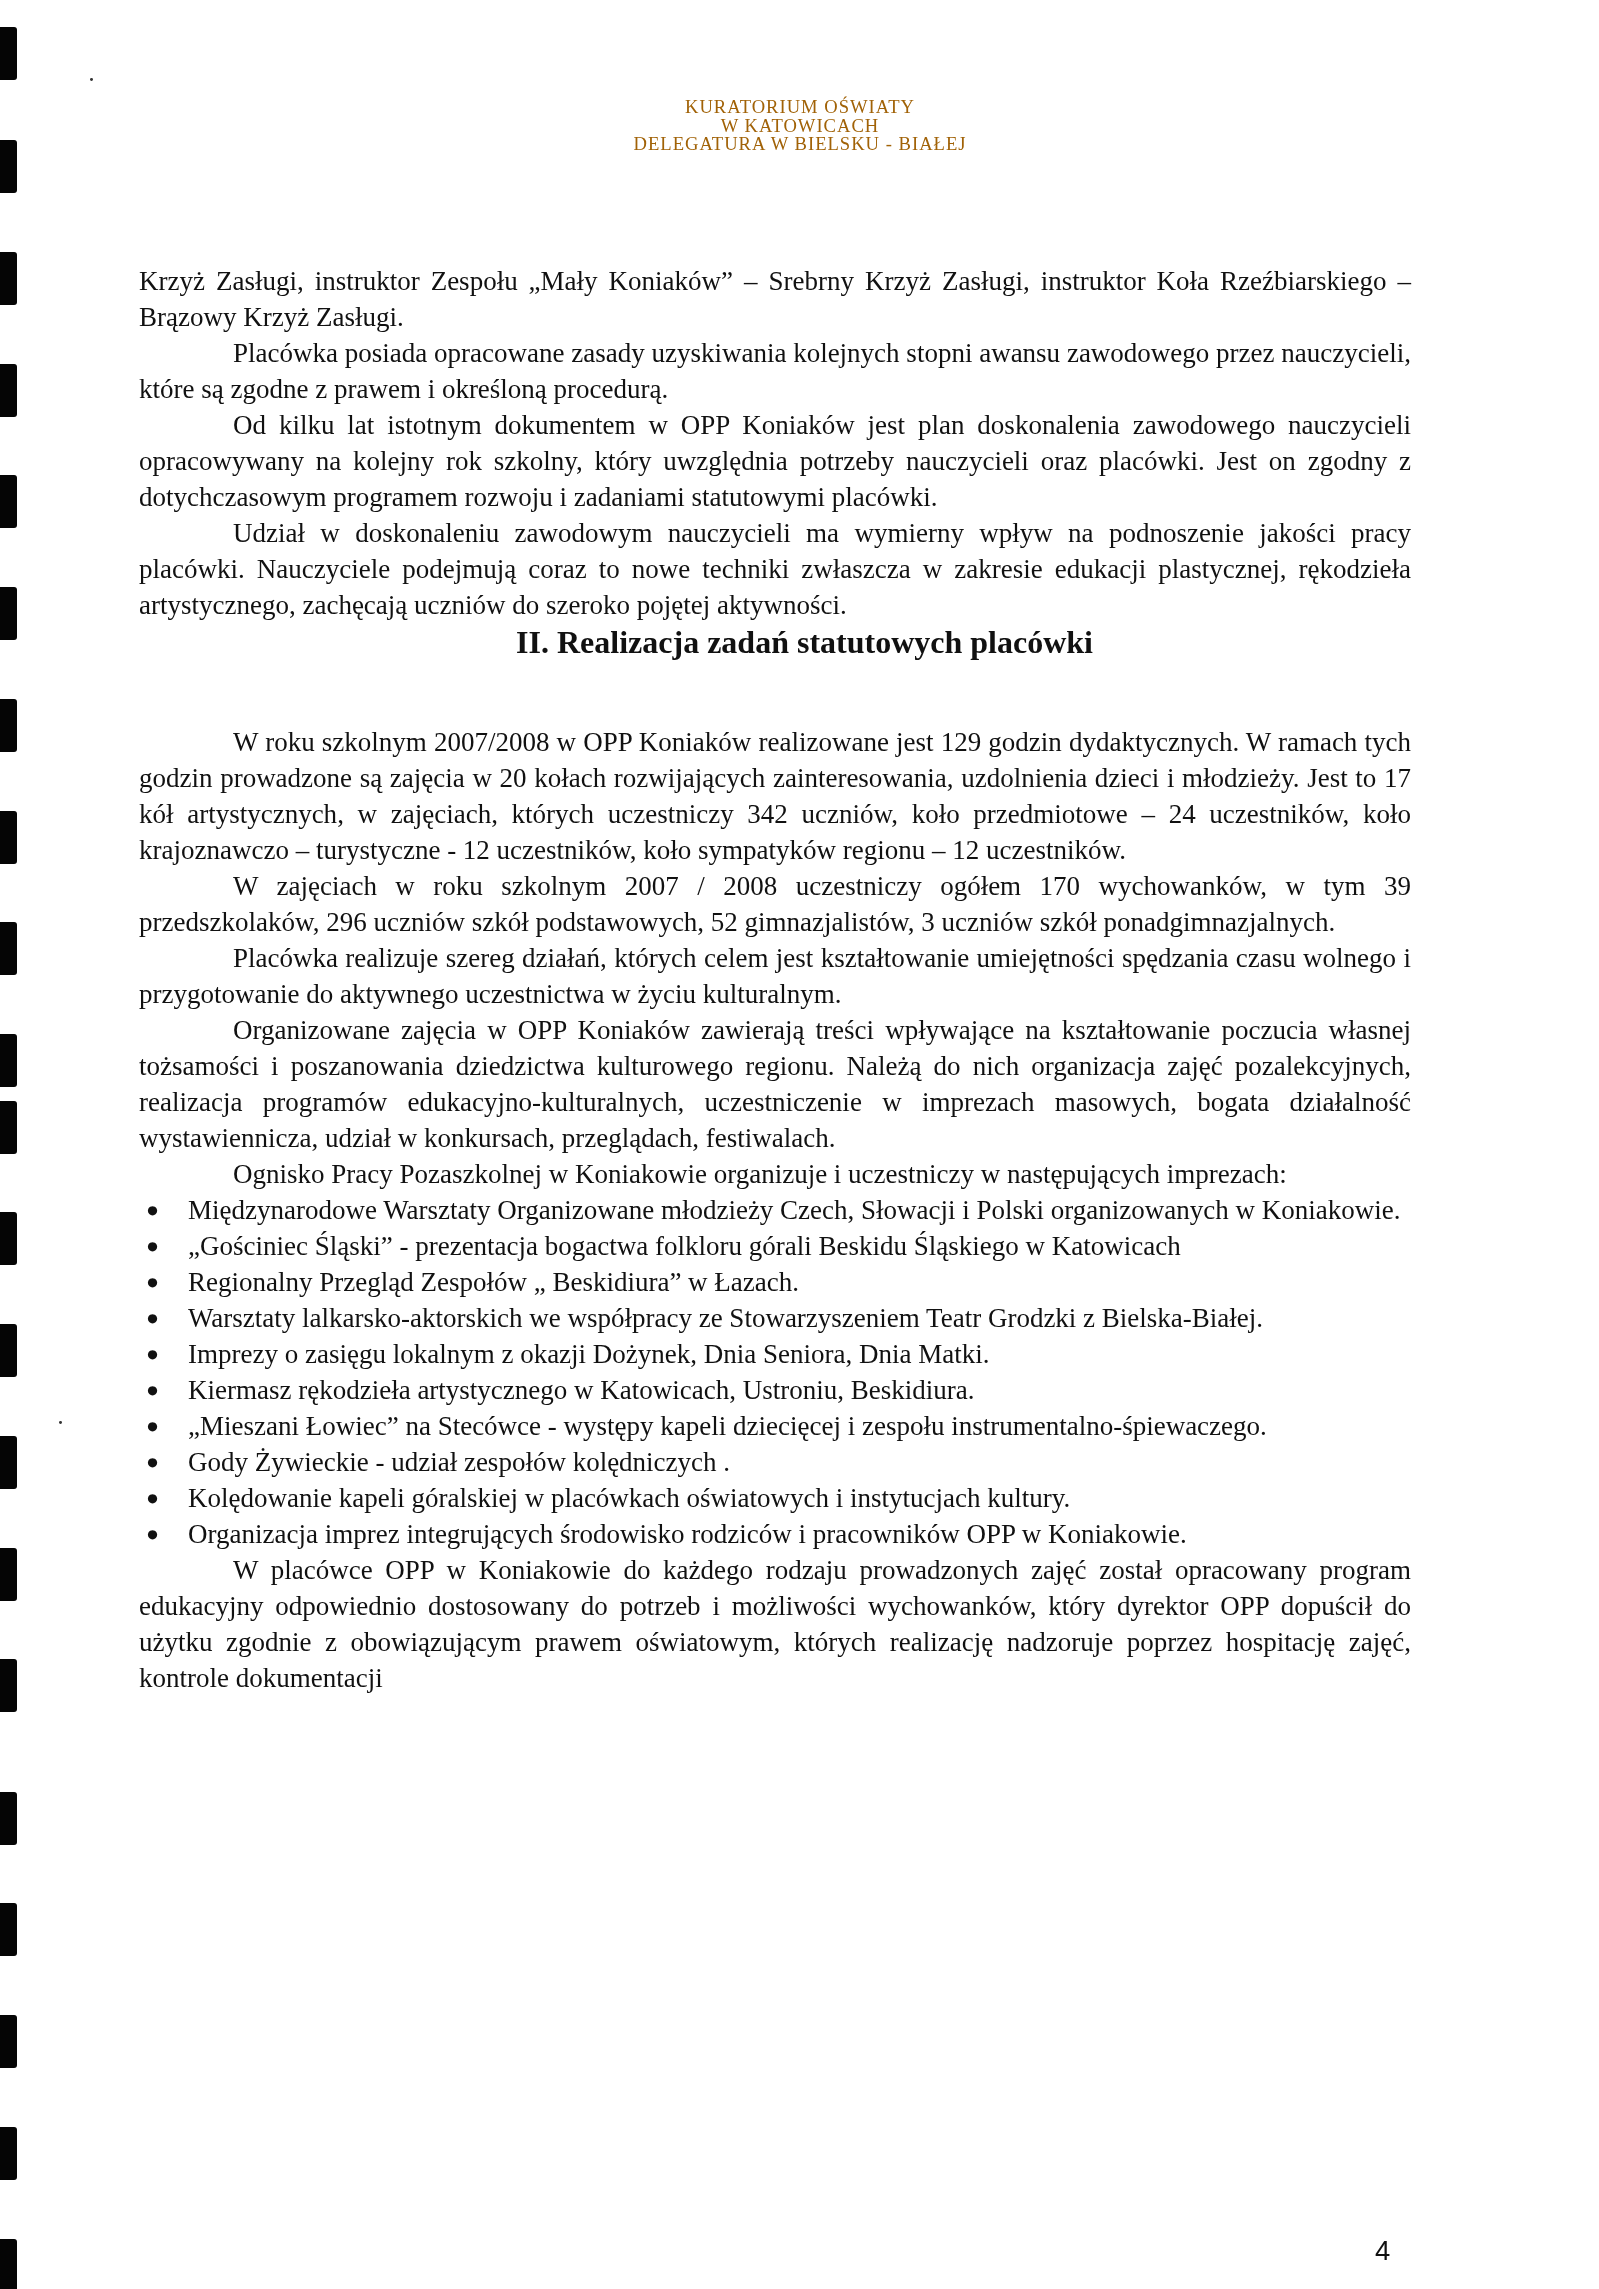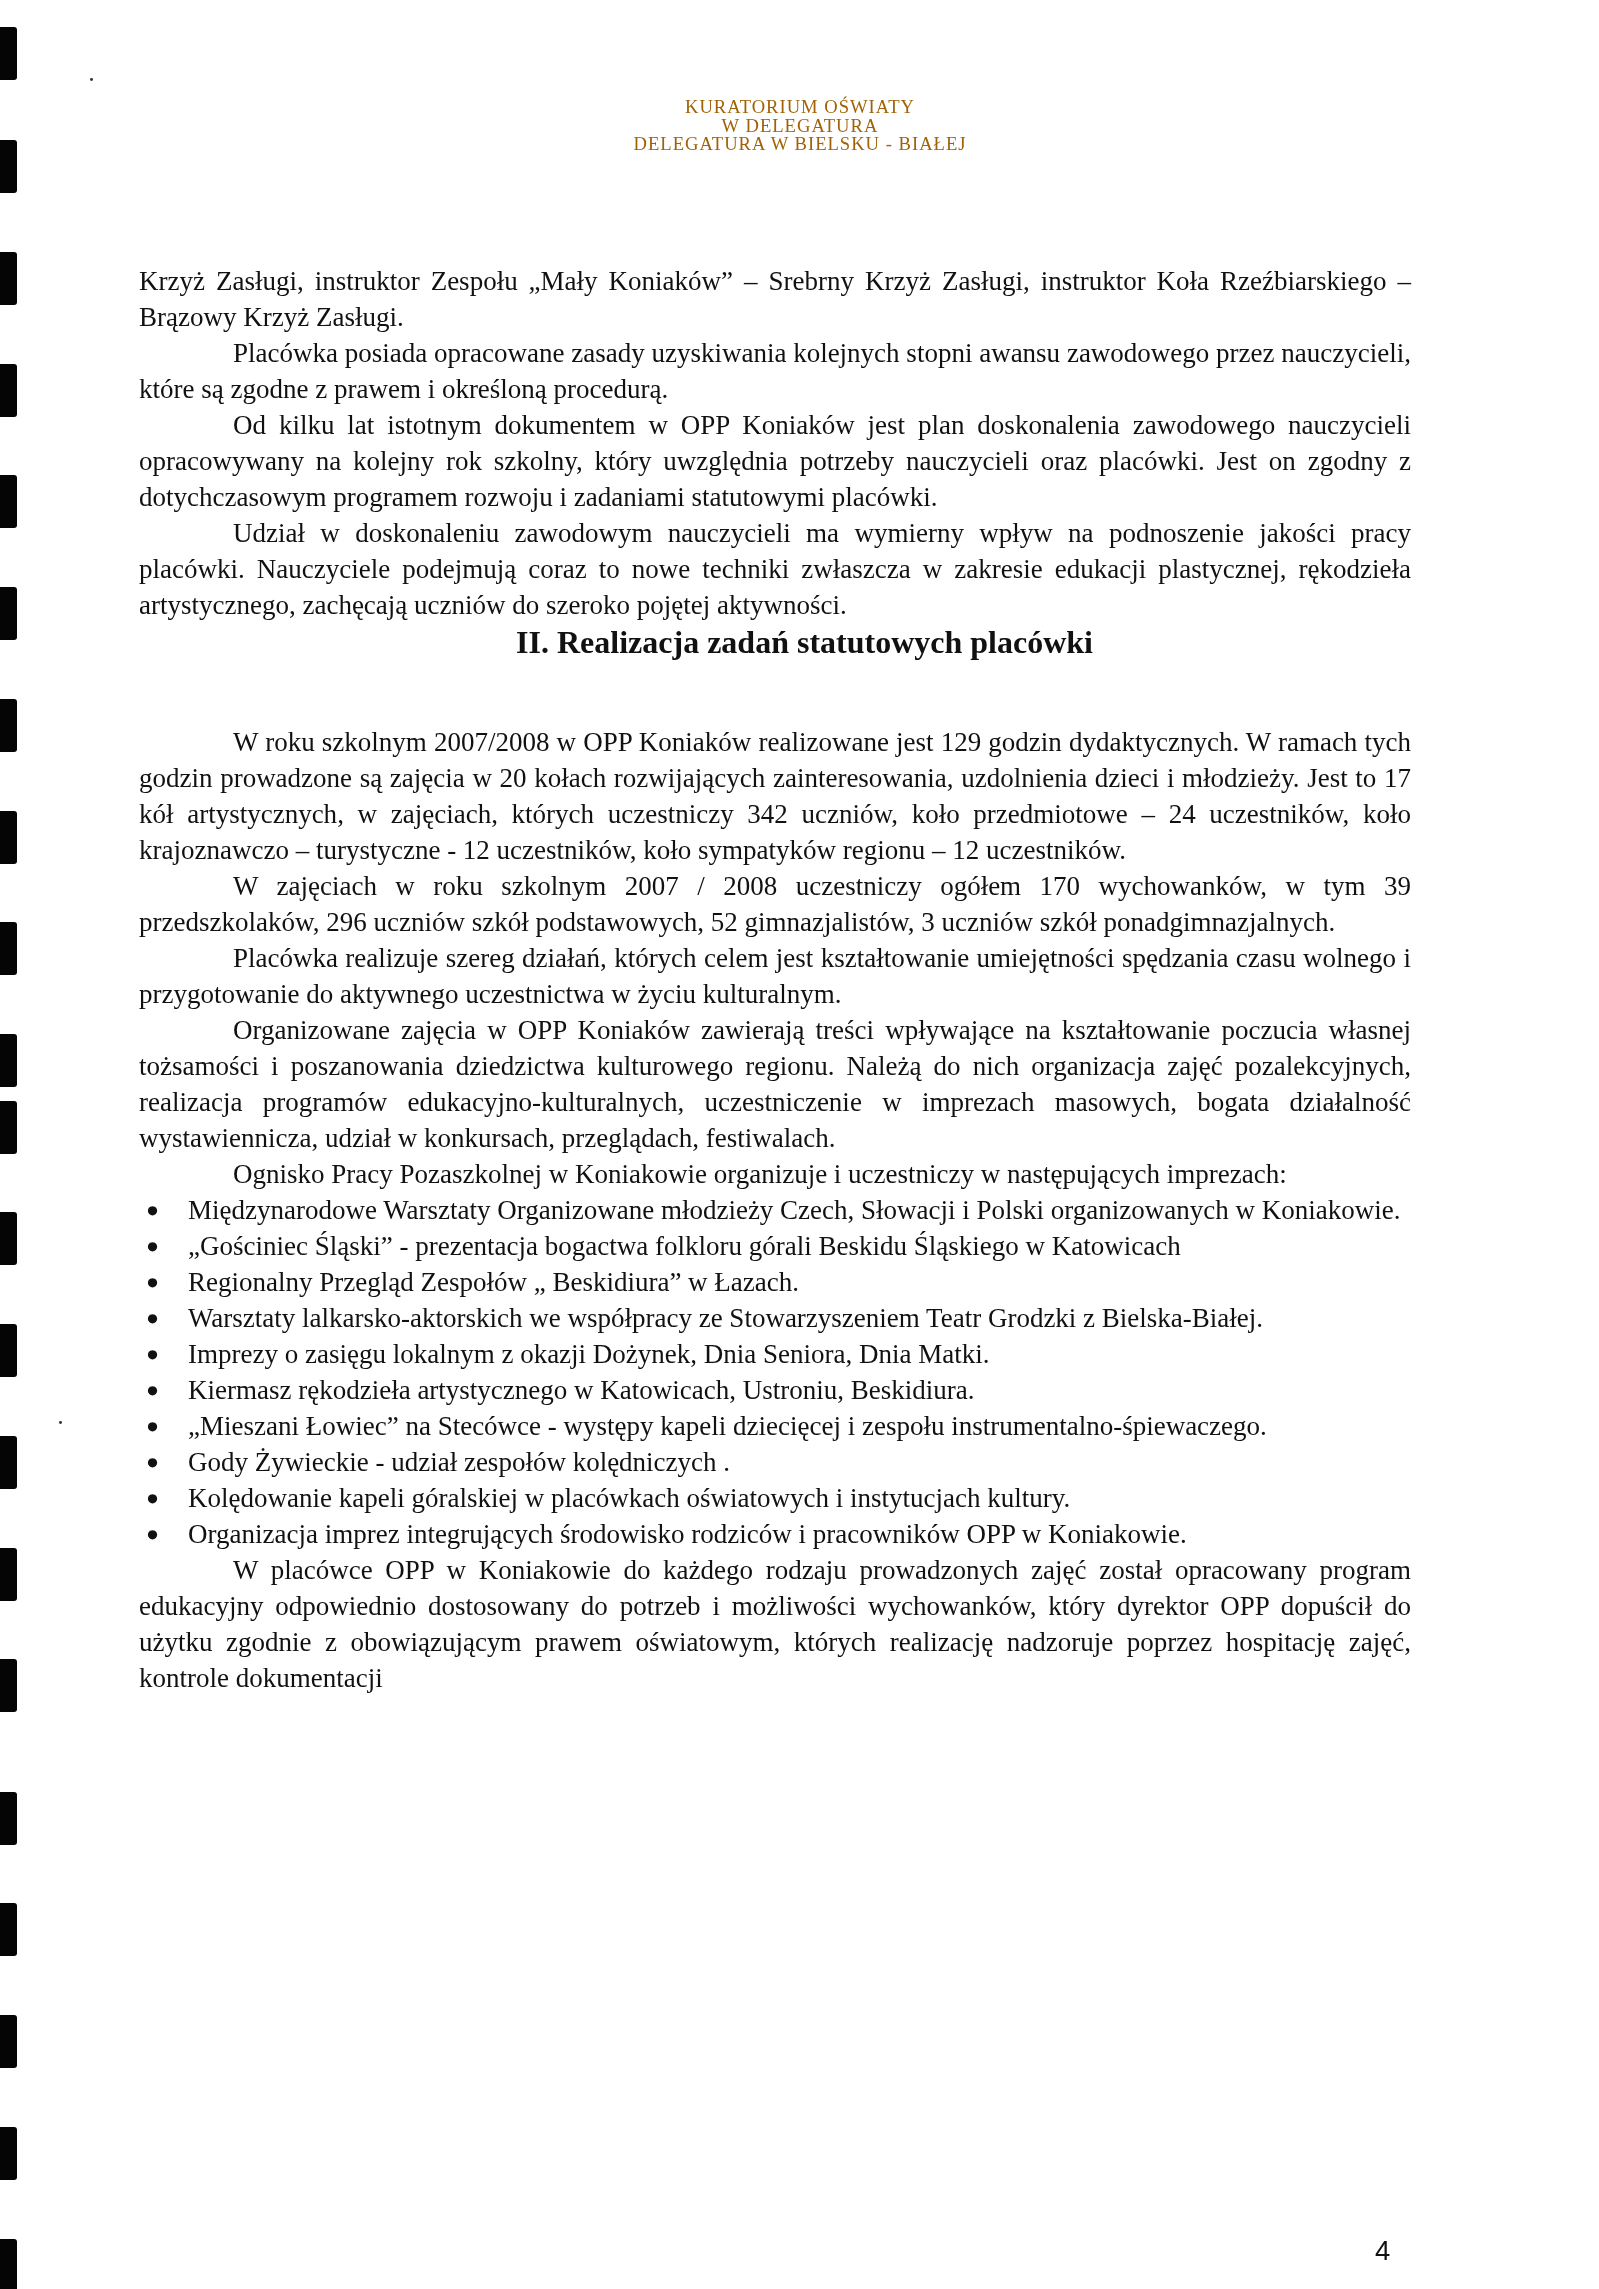--- a/index.html
+++ b/index.html
@@ -51,21 +51,21 @@
   <div class="mark" style="top:2015px"></div>
   <div class="mark" style="top:2127px"></div>
   <div class="mark" style="top:2239px"></div>
 </div>
 
 <div class="speck" style="left:90px;top:78px;"></div>
 <div class="speck" style="left:59px;top:1421px;"></div>
 
 <div class="stamp">
   <span class="l">KURATORIUM OŚWIATY</span>
-  <span class="l">W DELEGATURA</span>
+  <span class="l">W KATOWICACH</span>
   <span class="l">DELEGATURA W BIELSKU - BIAŁEJ</span>
 </div>
 
 <div class="page">
   <p class="p">Krzyż Zasługi, instruktor Zespołu „Mały Koniaków” – Srebrny Krzyż Zasługi, instruktor Koła Rzeźbiarskiego – Brązowy Krzyż Zasługi.</p>
   <p class="p indent">Placówka posiada opracowane zasady uzyskiwania kolejnych stopni awansu zawodowego przez nauczycieli, które są zgodne z prawem i określoną procedurą.</p>
   <p class="p indent">Od kilku lat istotnym dokumentem w OPP Koniaków jest plan doskonalenia zawodowego nauczycieli opracowywany na kolejny rok szkolny, który uwzględnia potrzeby nauczycieli oraz placówki. Jest on zgodny z dotychczasowym programem rozwoju i zadaniami statutowymi placówki.</p>
   <p class="p indent">Udział w doskonaleniu zawodowym nauczycieli ma wymierny wpływ na podnoszenie jakości pracy placówki. Nauczyciele podejmują coraz to nowe techniki zwłaszcza w zakresie edukacji plastycznej, rękodzieła artystycznego, zachęcają uczniów do szeroko pojętej aktywności.</p>
 
   <h2 class="heading">II. Realizacja zadań statutowych placówki</h2>

